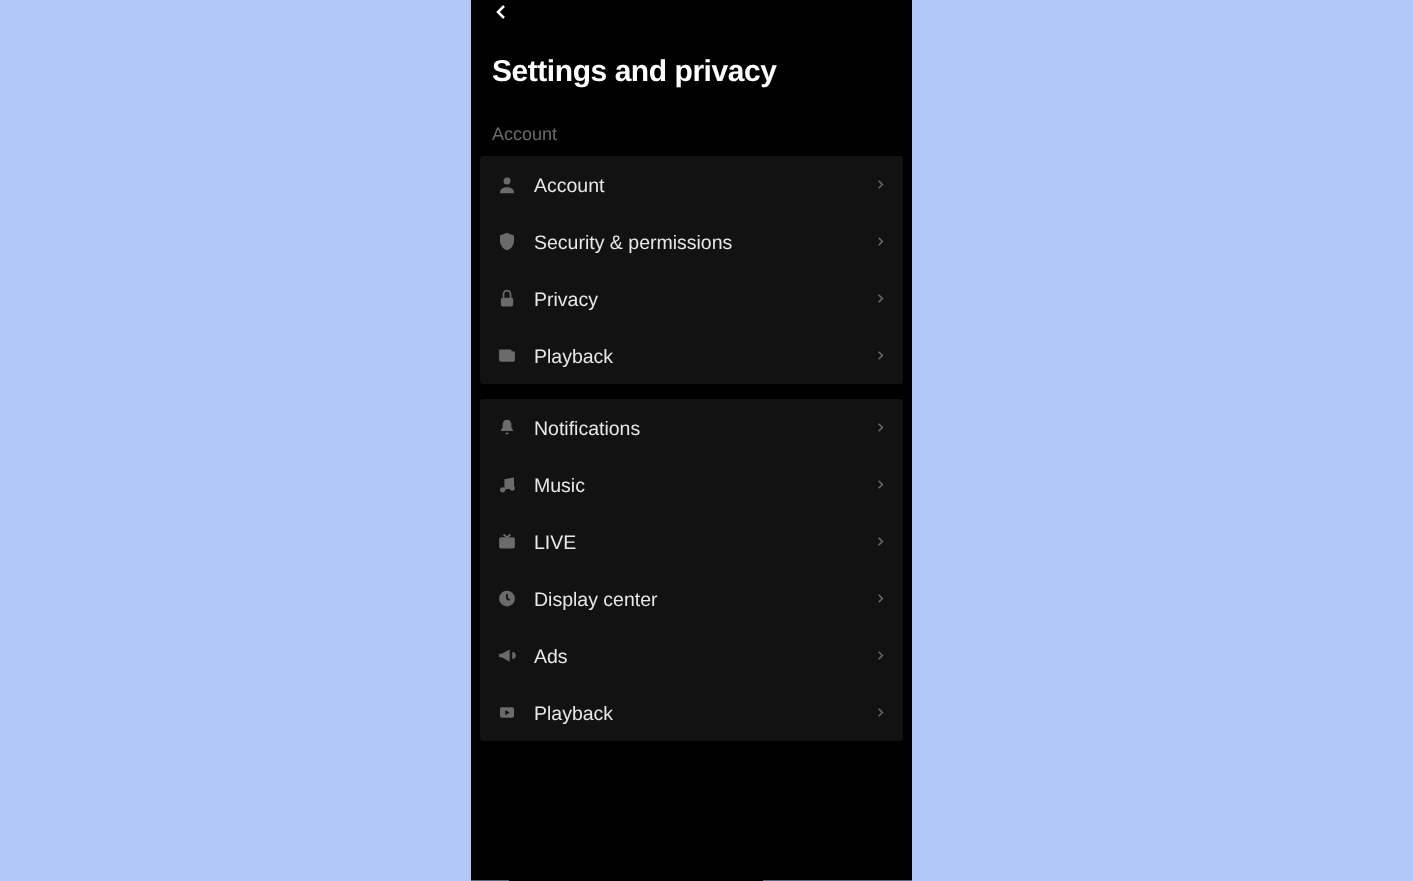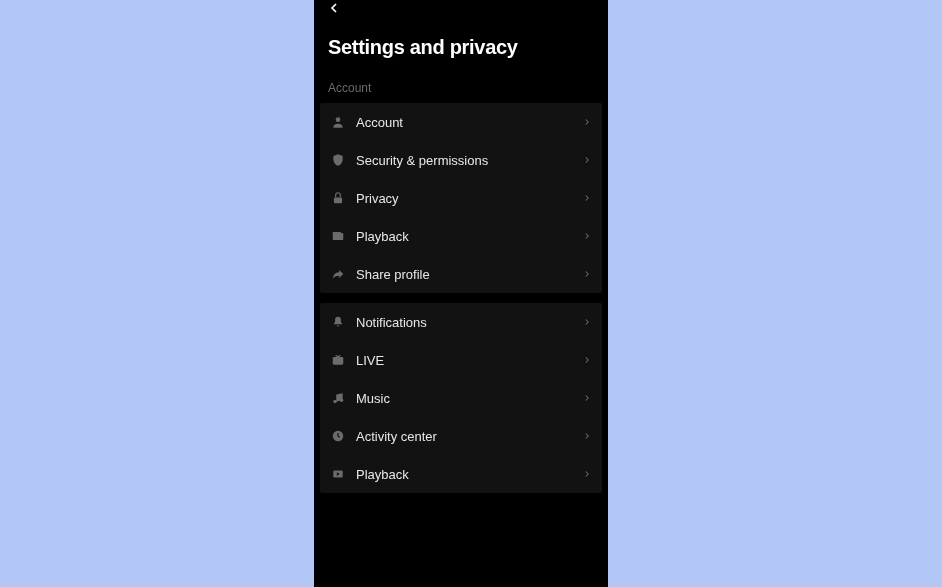--- a/index.html
+++ b/index.html
@@ -157,61 +157,33 @@
           </svg>
       </span>
       <span class="item-label">Playback</span>
       <span class="chevron">
         <svg viewBox="0 0 24 24" fill="none" stroke-width="2.5">
             <polyline points="9 18 15 12 9 6"></polyline>
           </svg>
       </span>
     </div>
 
-    <div class="list-item">
-      <span class="item-icon">
-        <svg viewBox="0 0 24 24">
-            <path d="M14 5l7 7-7 7v-4c-5 0-9 2-11 5 1-6 4-11 11-11V5z"></path>
-          </svg>
-      </span>
-      <span class="item-label">Share profile</span>
-      <span class="chevron">
-        <svg viewBox="0 0 24 24" fill="none" stroke-width="2.5">
-            <polyline points="9 18 15 12 9 6"></polyline>
-          </svg>
-      </span>
-    </div>
   </div>
 
   <div class="section-gap"></div>
 
   <div class="section-group">
 
     <div class="list-item">
       <span class="item-icon">
         <svg viewBox="0 0 24 24">
             <path d="M12 3a5 5 0 0 0-5 5v4l-2 3v1h14v-1l-2-3V8a5 5 0 0 0-5-5zm-2 15a2 2 0 0 0 4 0h-4z"></path>
           </svg>
       </span>
       <span class="item-label">Notifications</span>
-      <span class="chevron">
-        <svg viewBox="0 0 24 24" fill="none" stroke-width="2.5">
-            <polyline points="9 18 15 12 9 6"></polyline>
-          </svg>
-      </span>
-    </div>
-
-    <div class="list-item">
-      <span class="item-icon">
-        <svg viewBox="0 0 24 24">
-            <rect x="3" y="7" width="18" height="13" rx="2"></rect>
-            <path d="M8 4l4 3 4-3" fill="none" stroke="#6b6b6b" stroke-width="2"></path>
-          </svg>
-      </span>
-      <span class="item-label">LIVE</span>
       <span class="chevron">
         <svg viewBox="0 0 24 24" fill="none" stroke-width="2.5">
             <polyline points="9 18 15 12 9 6"></polyline>
           </svg>
       </span>
     </div>
 
     <div class="list-item">
       <span class="item-icon">
         <svg viewBox="0 0 24 24">
@@ -224,33 +196,61 @@
       <span class="chevron">
         <svg viewBox="0 0 24 24" fill="none" stroke-width="2.5">
             <polyline points="9 18 15 12 9 6"></polyline>
           </svg>
       </span>
     </div>
 
     <div class="list-item">
       <span class="item-icon">
         <svg viewBox="0 0 24 24">
+            <rect x="3" y="7" width="18" height="13" rx="2"></rect>
+            <path d="M8 4l4 3 4-3" fill="none" stroke="#6b6b6b" stroke-width="2"></path>
+          </svg>
+      </span>
+      <span class="item-label">LIVE</span>
+      <span class="chevron">
+        <svg viewBox="0 0 24 24" fill="none" stroke-width="2.5">
+            <polyline points="9 18 15 12 9 6"></polyline>
+          </svg>
+      </span>
+    </div>
+
+    <div class="list-item">
+      <span class="item-icon">
+        <svg viewBox="0 0 24 24">
             <circle cx="12" cy="12" r="9"></circle>
             <path d="M12 7v5l3 2" stroke="#121212" stroke-width="2" fill="none"></path>
           </svg>
       </span>
-      <span class="item-label">Activity center</span>
-      <span class="chevron">
-        <svg viewBox="0 0 24 24" fill="none" stroke-width="2.5">
-            <polyline points="9 18 15 12 9 6"></polyline>
-          </svg>
-      </span>
-    </div>
-
-
+      <span class="item-label">Display center</span>
+      <span class="chevron">
+        <svg viewBox="0 0 24 24" fill="none" stroke-width="2.5">
+            <polyline points="9 18 15 12 9 6"></polyline>
+          </svg>
+      </span>
+    </div>
+
+
+    <div class="list-item">
+      <span class="item-icon">
+        <svg viewBox="0 0 24 24">
+            <path d="M3 10v4h3l9 5V5l-9 5H3zm15-2a4 4 0 0 1 0 8" fill="#6b6b6b"></path>
+          </svg>
+      </span>
+      <span class="item-label">Ads</span>
+      <span class="chevron">
+        <svg viewBox="0 0 24 24" fill="none" stroke-width="2.5">
+            <polyline points="9 18 15 12 9 6"></polyline>
+          </svg>
+      </span>
+    </div>
 
     <div class="list-item">
       <span class="item-icon">
         <svg viewBox="0 0 24 24">
             <rect x="4" y="6" width="16" height="12" rx="2"></rect>
             <path d="M10 9l5 3-5 3V9z" fill="#121212"></path>
           </svg>
       </span>
       <span class="item-label">Playback</span>
       <span class="chevron">

